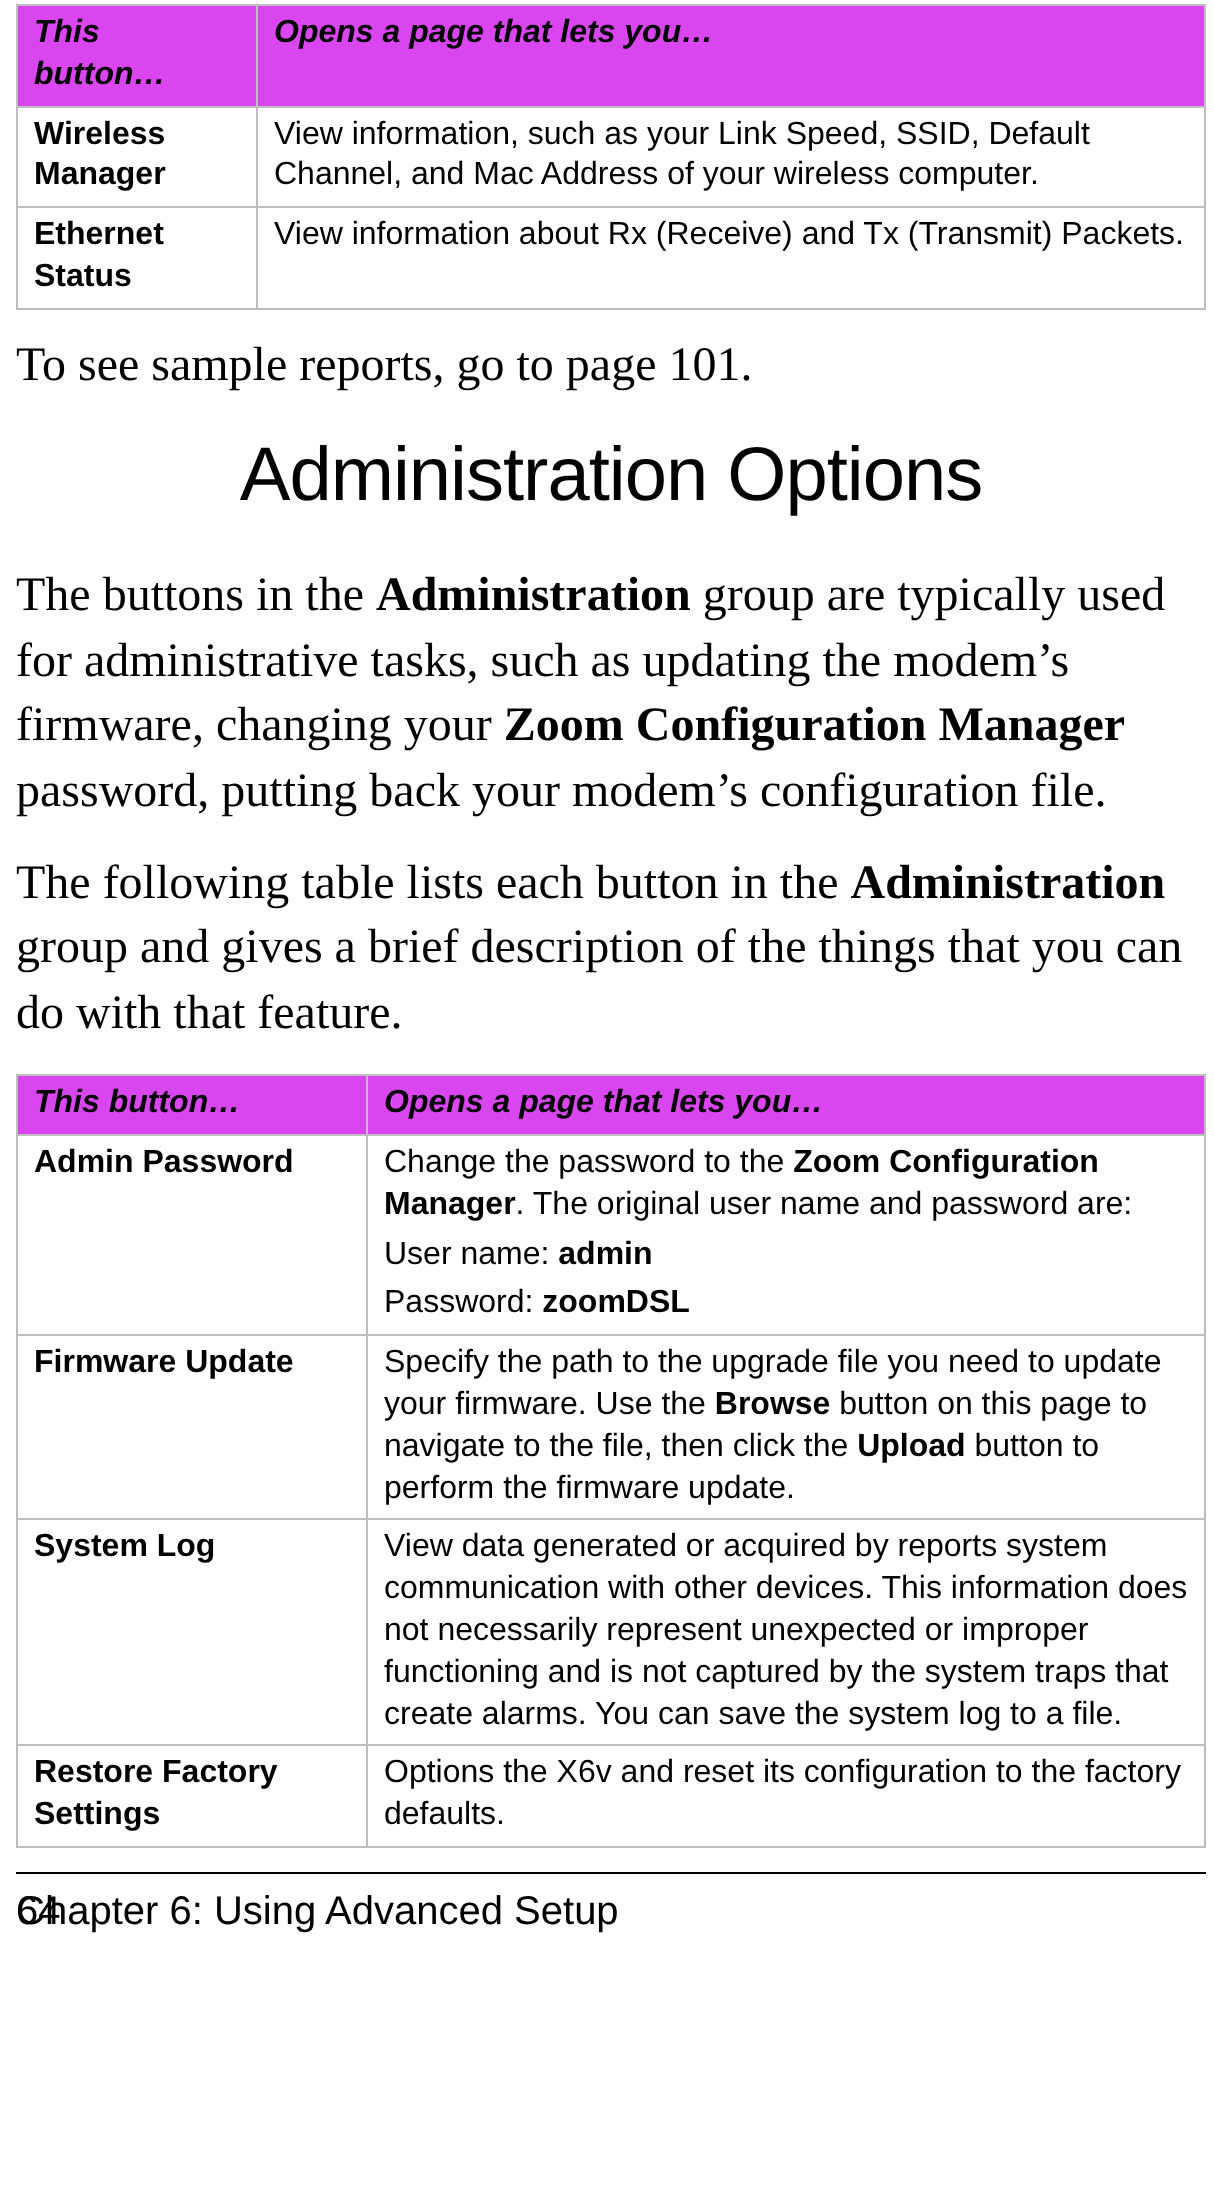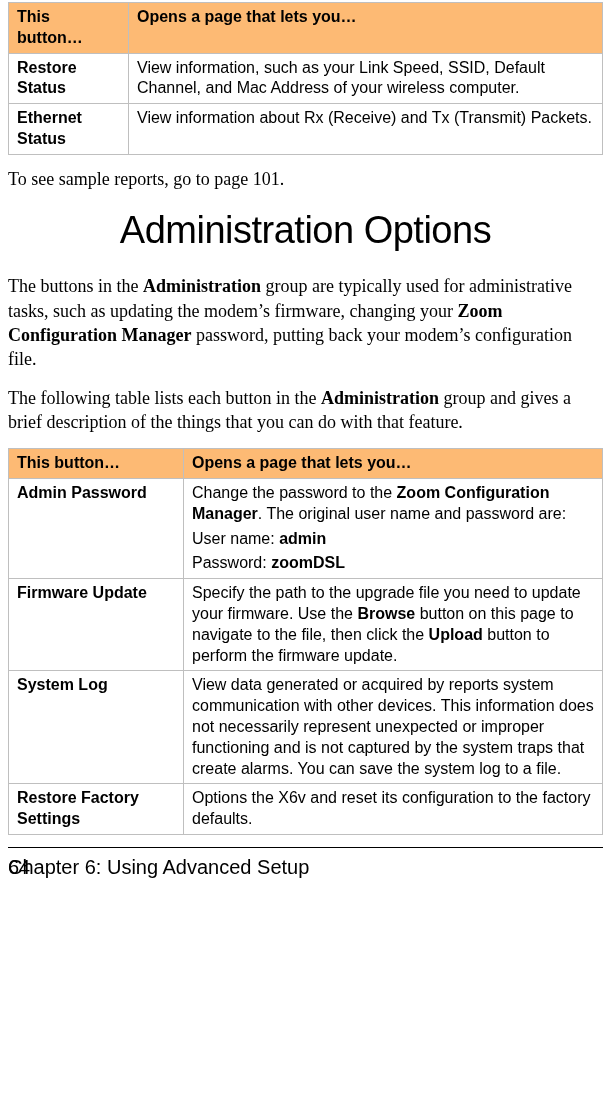--- a/index.html
+++ b/index.html
@@ -19,31 +19,32 @@
       font-size: 16px;
     }
     th, td {
       border: 1px solid #bfbfbf;
       padding: 4px 8px;
       text-align: left;
       vertical-align: top;
       line-height: 1.3;
     }
     th {
-      background: #fdba74;
+      background: #d946ef;
       font-weight: bold;
+      font-style: italic;
     }
     .col-btn-1 { width: 120px; }
     .col-desc-1 { width: auto; }
     .col-btn-2 { width: 175px; }
     .col-desc-2 { width: auto; }
     td.row-name { font-weight: bold; }
     p.body {
       font-family: Georgia, 'Times New Roman', serif;
-      font-size: 18px;
+      font-size: 24px;
       line-height: 1.35;
       margin: 8px 0 14px 0;
     }
     p.body .bold { font-weight: bold; }
     h2 {
       font-family: Verdana, Arial, sans-serif;
       font-size: 38px;
       font-weight: normal;
       margin: 14px 0 18px 0;
       letter-spacing: -0.5px;
@@ -69,21 +70,21 @@
 
 <table>
   <thead>
     <tr>
       <th class="col-btn-1">This button…</th>
       <th class="col-desc-1">Opens a page that lets you…</th>
     </tr>
   </thead>
   <tbody>
     <tr>
-      <td class="row-name">Restore Status</td>
+      <td class="row-name">Wireless Manager</td>
       <td>View information, such as your Link Speed, SSID, Default Channel, and Mac Address of your wireless computer.</td>
     </tr>
     <tr>
       <td class="row-name">Ethernet Status</td>
       <td>View information about Rx (Receive) and Tx (Transmit) Packets.</td>
     </tr>
   </tbody>
 </table>
 
 <p class="body">To see sample reports, go to page 101.</p>

